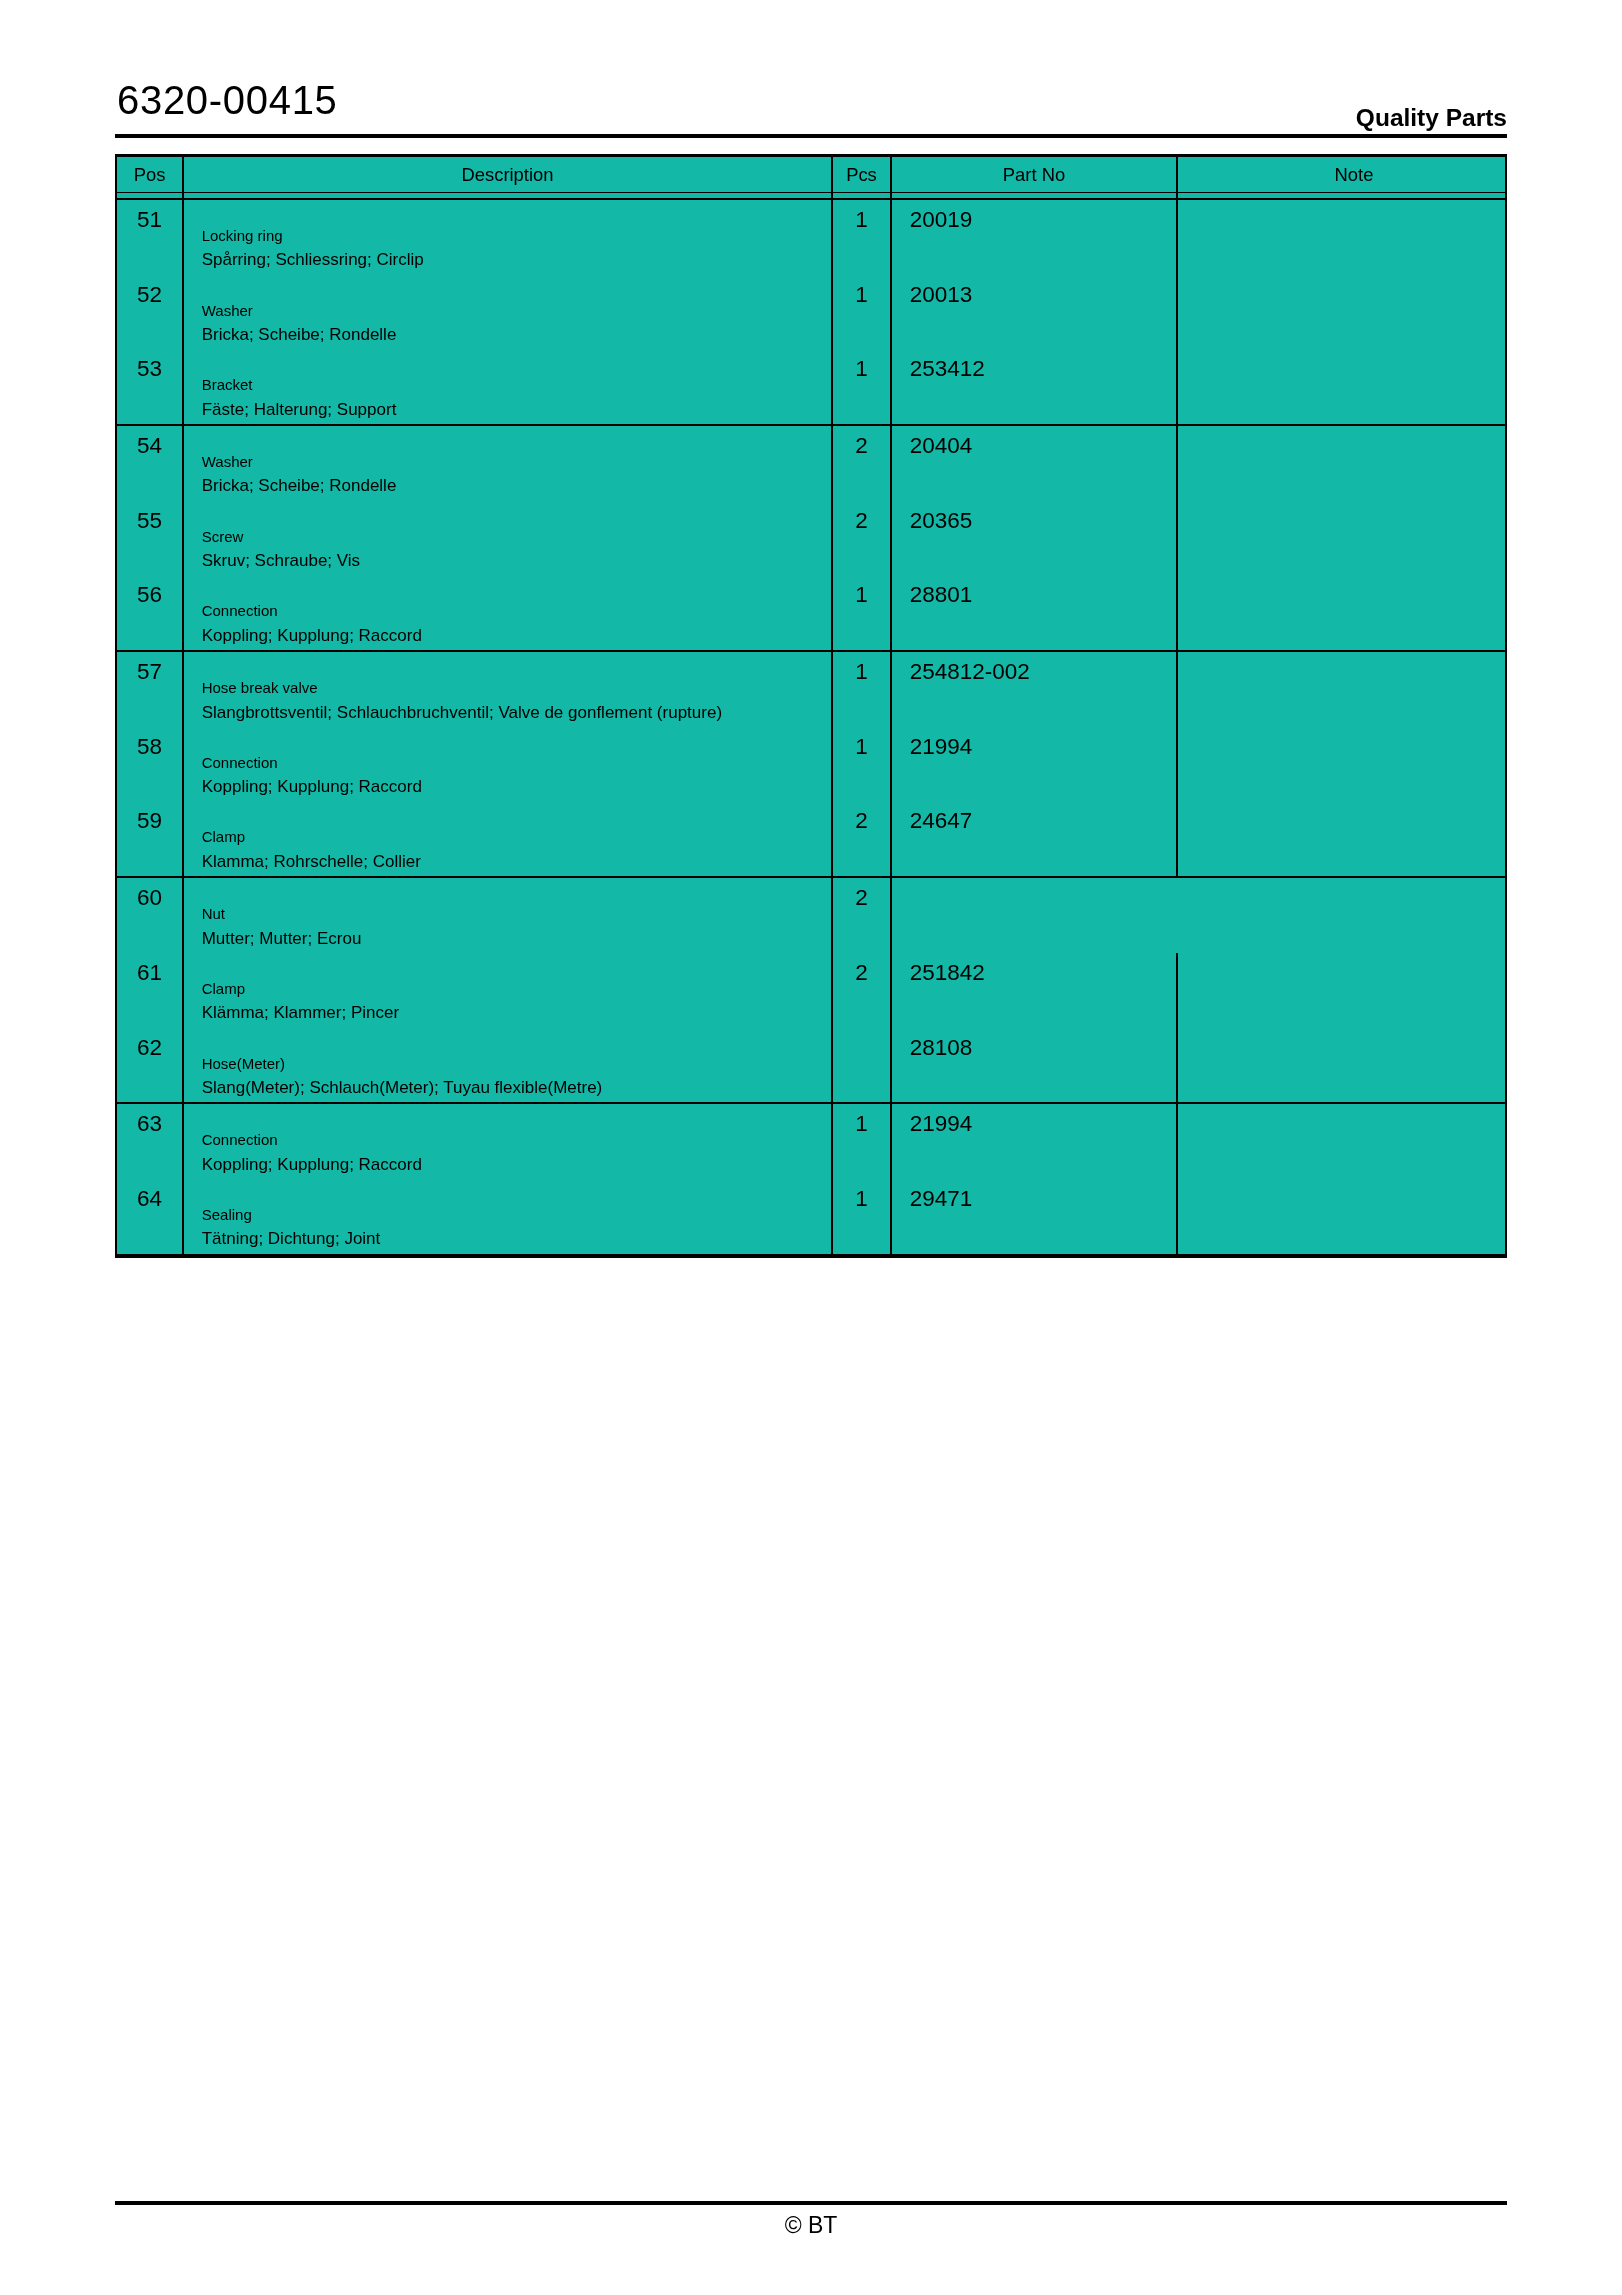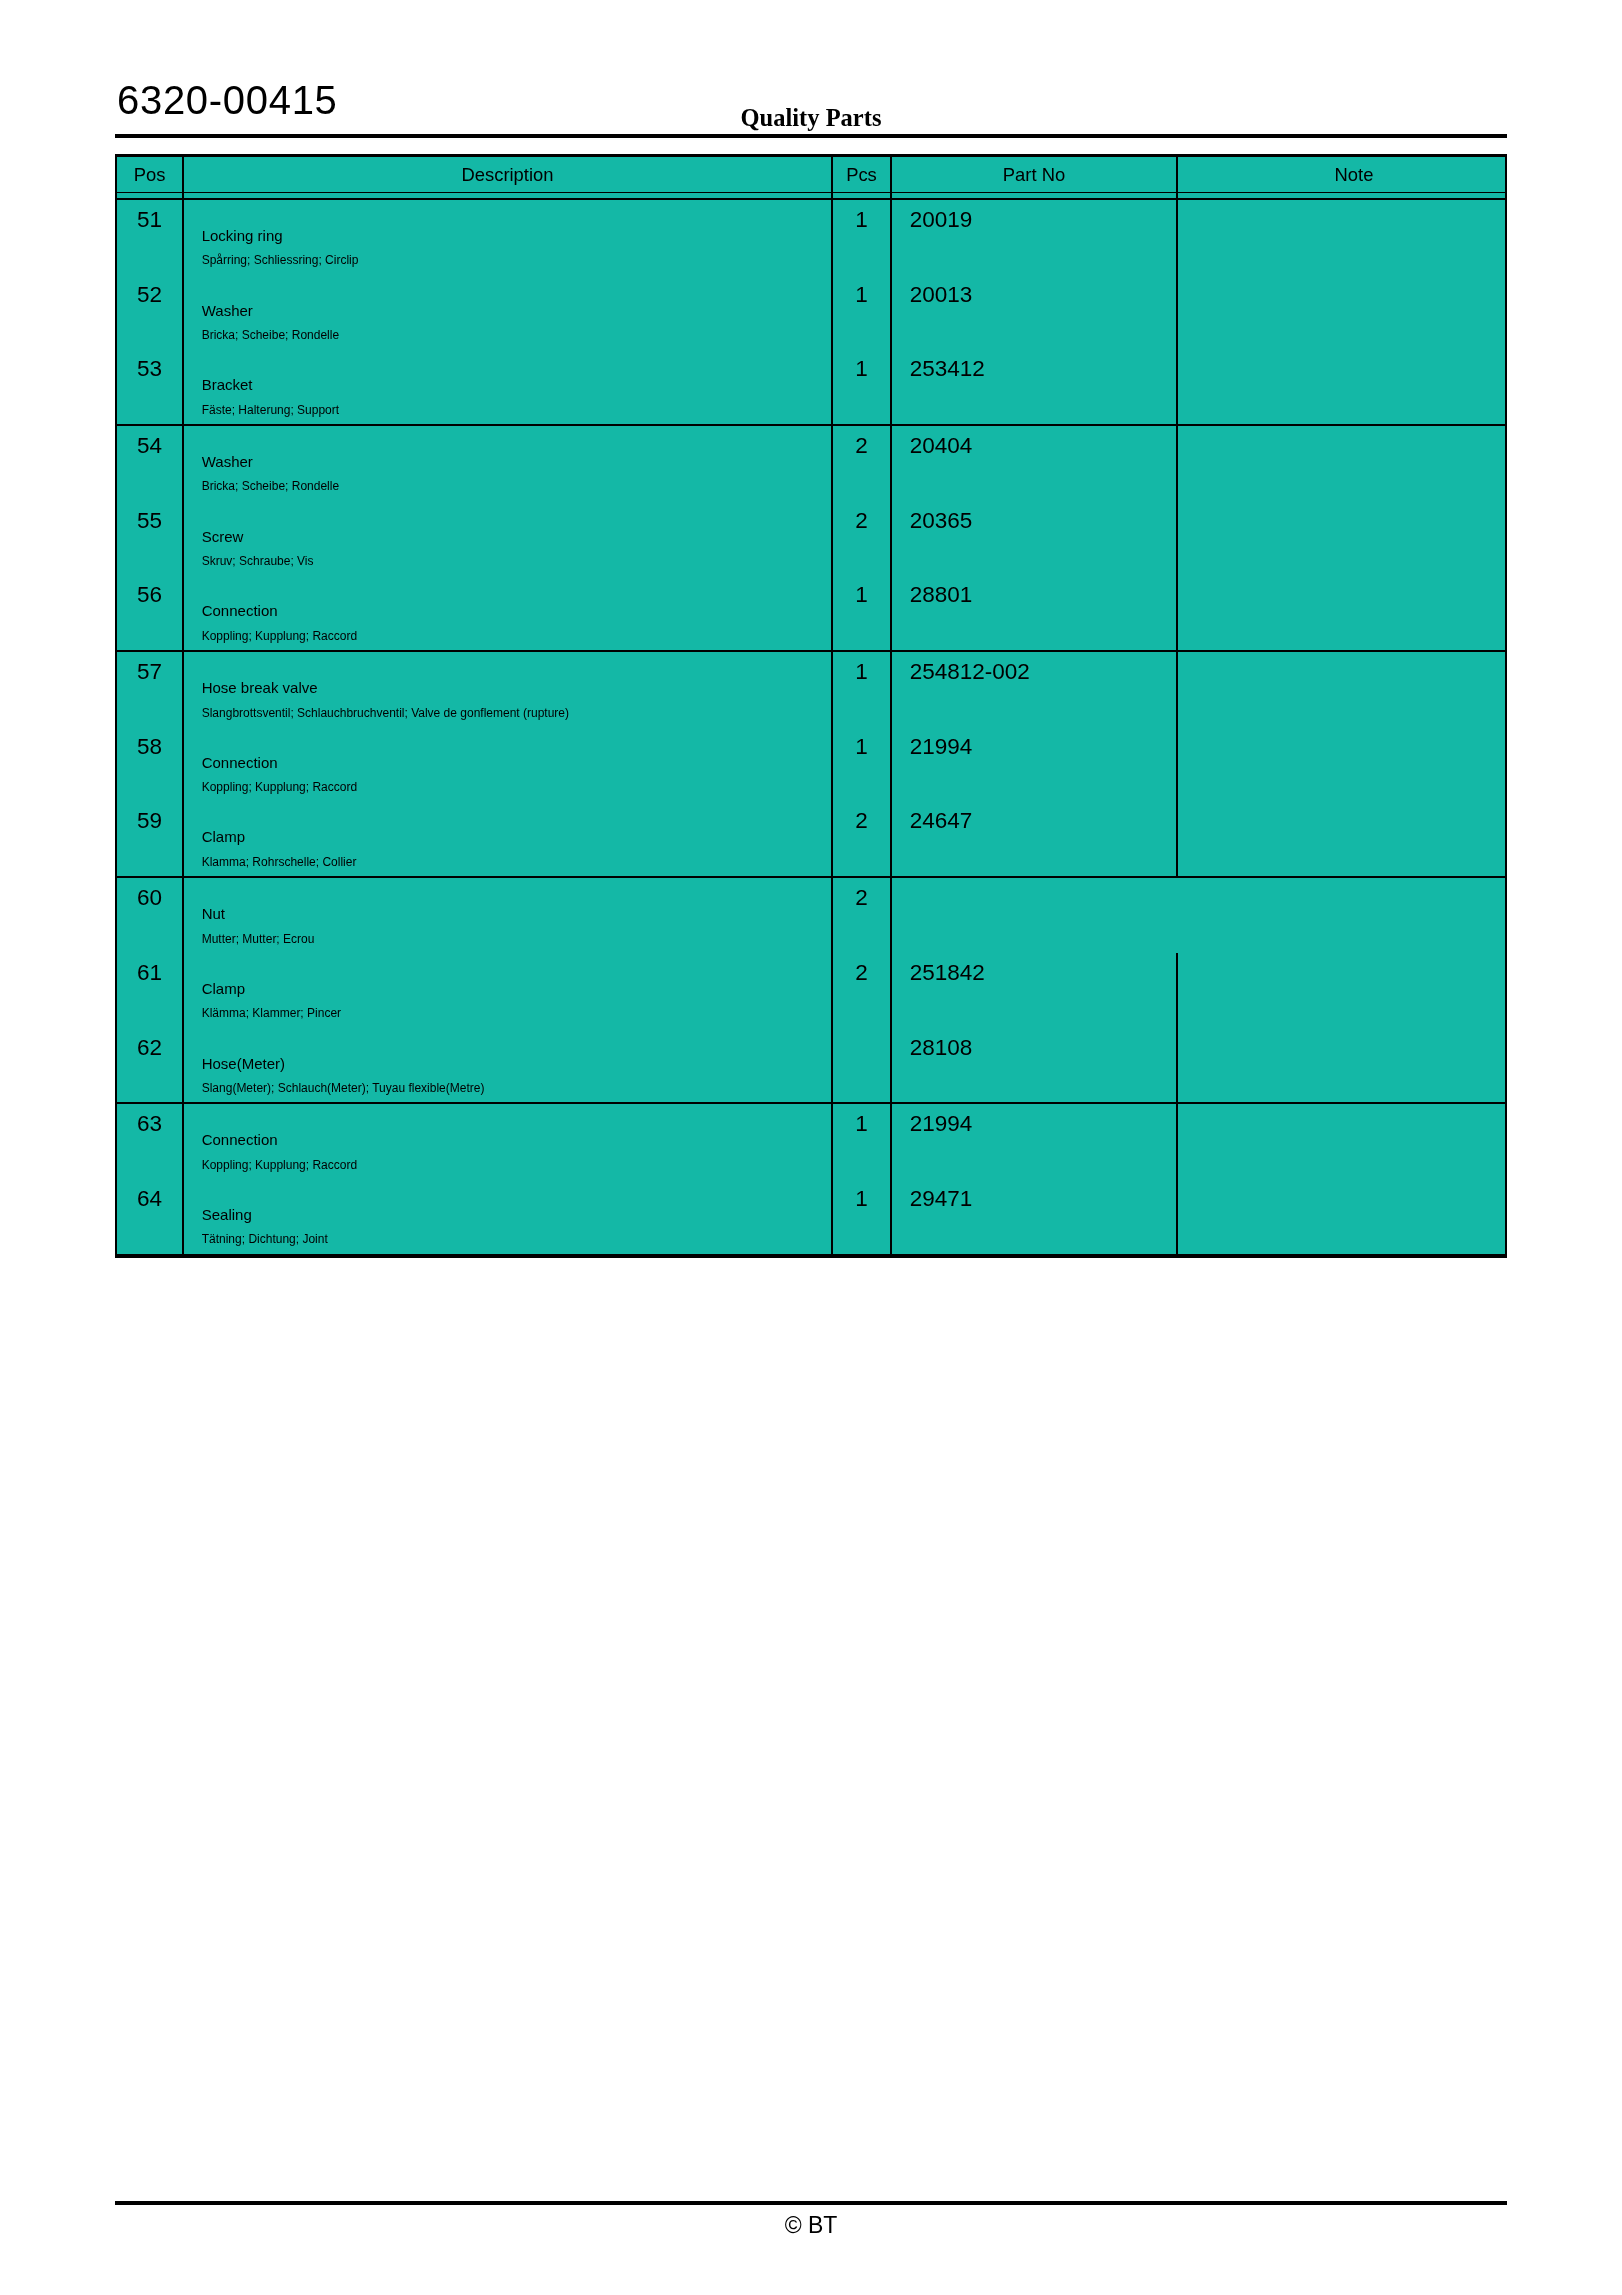--- a/index.html
+++ b/index.html
@@ -23,23 +23,22 @@
     line-height: 1.05;
     letter-spacing: 0.7px;
   }
   .page-title {
     position: absolute;
     left: 115px;
     width: 1392px;
     top: 106px;
     font-size: 24.5px;
     font-weight: bold;
-    text-align: center;
+    text-align: right;
     line-height: 1;
-    font-family: Liberation Serif, serif;
   }
   .rule {
     position: absolute;
     left: 115px;
     width: 1392px;
     height: 4.1px;
     background: #000000;
   }
   .rule-top { top: 134px; }
   .rule-bottom { top: 2201px; }
@@ -76,21 +75,21 @@
 
   .group { border-top: 2.7px solid #000000; }
   #groups-container .group:first-child { border-top: none; }
 
   .item { min-height: 59px; }
   .item .cell { padding-top: 6.8px; }
   .item .c-pos, .item .c-pcs, .item .c-part { font-size: 22.5px; line-height: 26px; }
   .item .c-desc { padding-left: 17.7px; padding-right: 8.2px; padding-bottom: 4.1px; }
   .item .c-part { padding-left: 17.7px; }
   .desc-main { font-size: 15px; line-height: 26px; margin-top: 16px; }
-  .desc-sub  { font-size: 12px; line-height: 20.4px; padding-top: 1.4px; }
+  .desc-sub  { font-size: 17px; line-height: 20.4px; padding-top: 1.4px; }
 
   
   .copyright {
     position: absolute;
     left: 115px;
     width: 1392px;
     top: 2212px;
     font-size: 23px;
     text-align: center;
   }

